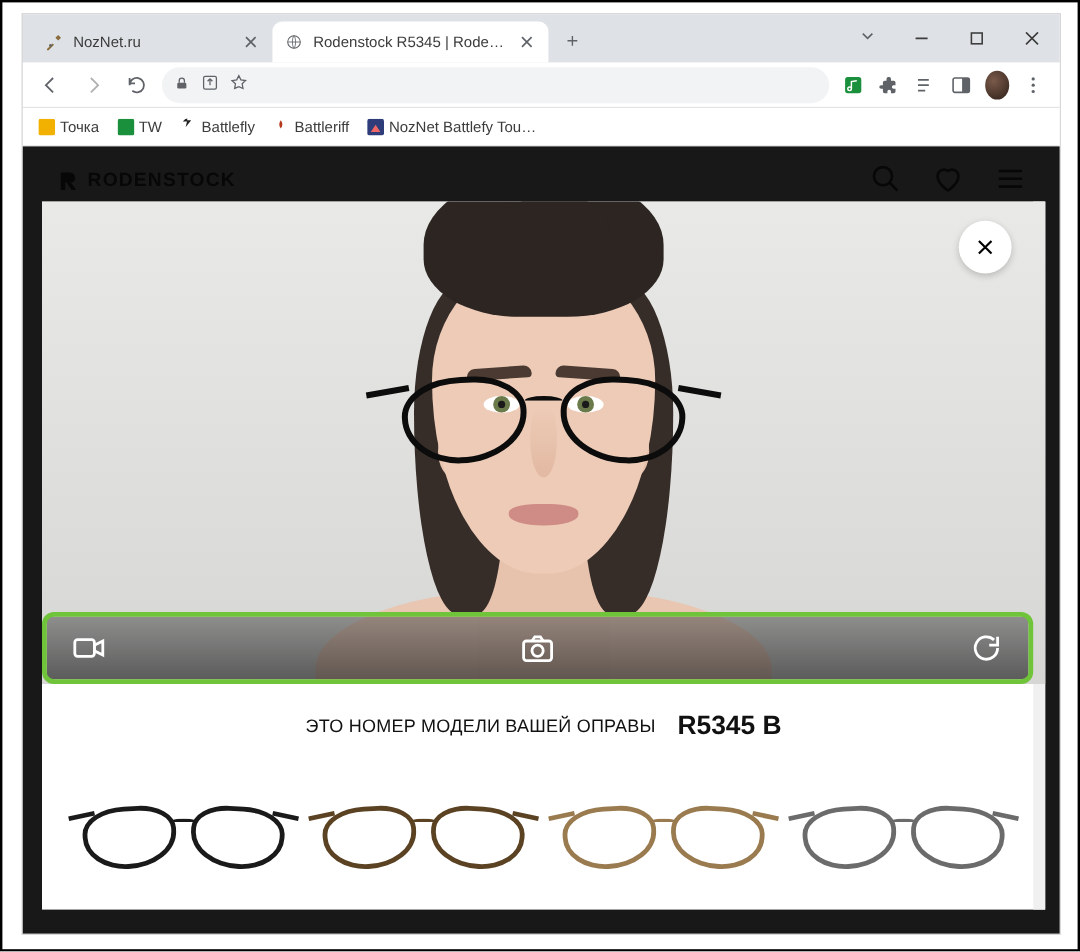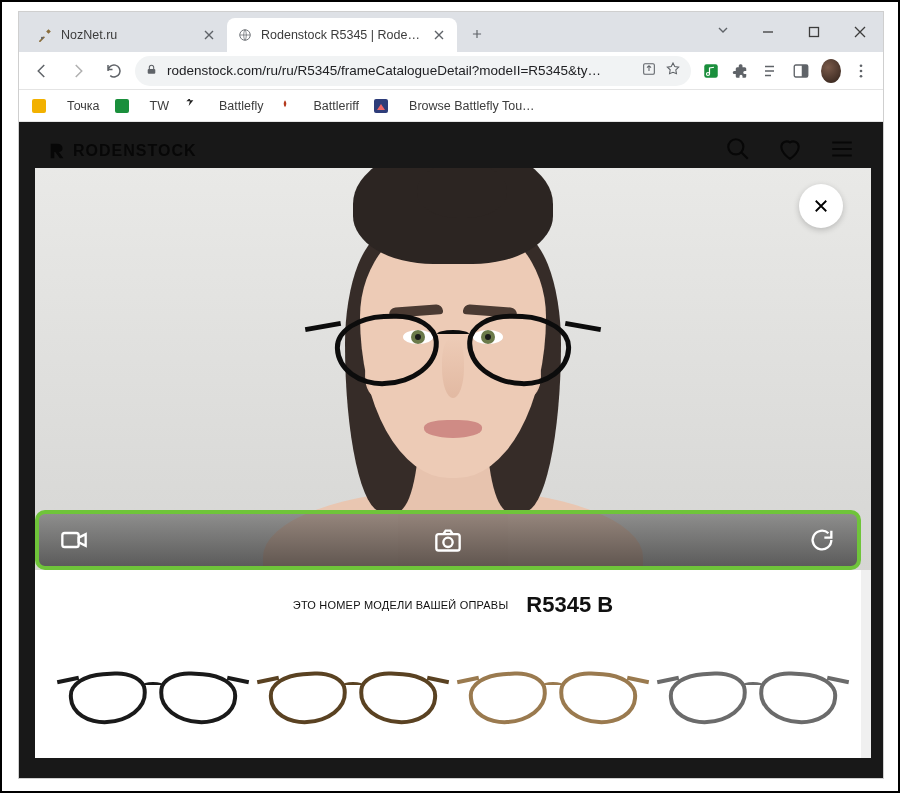--- a/index.html
+++ b/index.html
@@ -28,21 +28,21 @@
 .nav-btn.disabled { color:#b0b0b0; }
 .omnibox { flex:1; height: 30px; background: #f1f3f4; border-radius: 15px; display:flex; align-items:center; padding: 0 10px; gap:8px; color:#202124; font-size:13.5px; overflow:hidden; }
 .omnibox .lock { color:#5f6368; width:14px; }
 .omnibox .url-text { white-space:nowrap; overflow:hidden; text-overflow: ellipsis; flex:1; }
 .ext-icons { display:flex; gap: 10px; align-items:center; padding: 0 4px; }
 .ext-icons .ei { width:20px; height:20px; display:flex; align-items:center; justify-content:center; color:#5f6368; }
 .avatar-circ { width:24px; height:24px; border-radius:50%; background: radial-gradient(circle at 35% 35%, #7a5a4a, #2e1f18); }
 
 
 .bookmarks { height: 32px; background:#fff; display:flex; align-items:center; gap: 14px; padding: 0 12px; border-bottom: 1px solid #e4e4e4; }
-.bm { display:flex; align-items:center; gap:20px; font-size:12.5px; color:#3c3c3c; }
+.bm { display:flex; align-items:center; gap:3px; font-size:12.5px; color:#3c3c3c; }
 .bm .bico { width:16px; height:16px; display:flex; align-items:center; justify-content:center; }
 
 
 .viewport { flex:1; position: relative; background: #3a3a3a; overflow:hidden; }
 .site-header { position:absolute; top:0; left:0; right:0; height:58px; background: rgba(255,255,255,0); display:flex; align-items:center; padding: 0 28px; justify-content:space-between; }
 .site-header .logo { font-weight: 700; font-size: 16px; letter-spacing: 1px; color:#111; display:flex; align-items:center; gap:4px; }
 .site-header .right-icons { display:flex; gap: 26px; align-items:center; color:#111; }
 .dim-overlay { position:absolute; inset:0; background: rgba(0,0,0,0.58); }
 
 
@@ -83,21 +83,21 @@
 .temple.l { left:-30px; transform: rotate(-10deg);} .temple.r { right:-30px; transform: rotate(10deg);}
 
 
 .control-bar-highlight { position:absolute; left: 0; right: 10px; bottom: 0; height: 60px; border: 4px solid #6fc43a; border-radius: 10px; pointer-events:none; }
 .control-bar { position:absolute; left: 4px; right: 14px; bottom: 4px; height: 52px; background: linear-gradient(rgba(80,80,80,0.55), rgba(40,40,40,0.7)); display:flex; align-items:center; justify-content:space-between; padding: 0 18px; }
 .cb-btn { width:34px; height:34px; display:flex; align-items:center; justify-content:center; color:#fff; }
 .cb-btn svg { width:28px; height:28px; stroke:#fff; fill:none; stroke-width:2; }
 
 
 .model-line { display:flex; align-items:center; justify-content:center; gap: 18px; padding: 22px 0 16px; }
-.model-line .lbl { font-size: 11px; letter-spacing: 0.2px; color:#111; font-weight: 500; }
+.model-line .lbl { font-size: 15px; letter-spacing: 0.2px; color:#111; font-weight: 500; }
 .model-line .code { font-size: 22px; font-weight: 600; color:#111; }
 
 .thumbs { display:flex; justify-content:space-around; padding: 18px 18px 0; }
 .thumb-item { width: 180px; height: 90px; position:relative; }
 .tg-lens { position:absolute; width: 78px; height: 52px; border: 4px solid var(--c); border-radius: 48% 42% 56% 50% / 44% 40% 60% 56%; top: 20px; }
 .tg-lens.l { left: 6px; transform: rotate(-3deg);} .tg-lens.r { right: 6px; transform: scaleX(-1) rotate(-3deg);}
 .tg-bridge { position:absolute; left:50%; top: 30px; transform:translateX(-50%); width: 22px; height:6px; border-top: 3px solid var(--c); border-radius: 50% 50% 0 0; }
 .tg-temple { position:absolute; top: 26px; width: 22px; height:4px; background: var(--c); }
 .tg-temple.l { left:-6px; transform:rotate(-12deg);} .tg-temple.r { right:-6px; transform:rotate(12deg);}
 
@@ -182,21 +182,20 @@
     <div class="nav-btn">
           <svg width="18" height="18" viewBox="0 0 24 24">
             <path d="M4 12a8 8 0 1 1 3 6.2M4 4v6h6" stroke="#5f6368" stroke-width="2" fill="none"></path>
           </svg>
         </div>
     <div class="omnibox">
       <span class="lock"><svg width="13" height="13" viewBox="0 0 24 24">
               <rect x="5" y="11" width="14" height="9" rx="2" fill="#5f6368"></rect>
               <path d="M8 11V8a4 4 0 0 1 8 0v3" stroke="#5f6368" stroke-width="2" fill="none"></path>
             </svg></span>
-      <span class="url-text">rodenstock.com/ru/ru/R5345/frameCatalogueDetail?modeII=R5345&amp;ty…</span>
       <span><svg width="16" height="16" viewBox="0 0 24 24">
               <rect x="4" y="4" width="16" height="16" rx="2" fill="none" stroke="#5f6368" stroke-width="1.6"></rect>
               <path d="M12 15V7m0 0l-3 3m3-3l3 3" stroke="#5f6368" stroke-width="1.6" fill="none"></path>
             </svg></span>
       <span><svg width="16" height="16" viewBox="0 0 24 24">
               <path d="M12 3l2.6 5.3 5.9.9-4.3 4.1 1 5.8L12 16.9 6.8 19l1-5.8L3.5 9.2l5.9-.9L12 3z" fill="none" stroke="#5f6368" stroke-width="1.6"></path>
             </svg></span>
     </div>
     <div class="ext-icons">
       <span class="ei" style="color:#1a8f3c">
@@ -268,21 +267,21 @@
           </span>
       <span>Battleriff</span>
     </div>
     <div class="bm">
       <span class="bico">
             <svg width="14" height="14">
               <rect width="14" height="14" rx="2" fill="#2e3d7a"></rect>
               <path d="M3 11l4-6 4 6z" fill="#e66"></path>
             </svg>
           </span>
-      <span>Browse Battlefly Tou…</span>
+      <span>NozNet Battlefy Tou…</span>
     </div>
   </div>
 
   <div class="viewport">
     <div class="site-header">
       <div class="logo">
         <svg width="22" height="22" viewBox="0 0 24 24">
               <path d="M4 20V4h7c4 0 6 2 6 5s-2 4-4 4l5 7h-4l-5-7H8v7H4z" fill="#111"></path>
             </svg>
         <span>RODENSTOCK</span>

